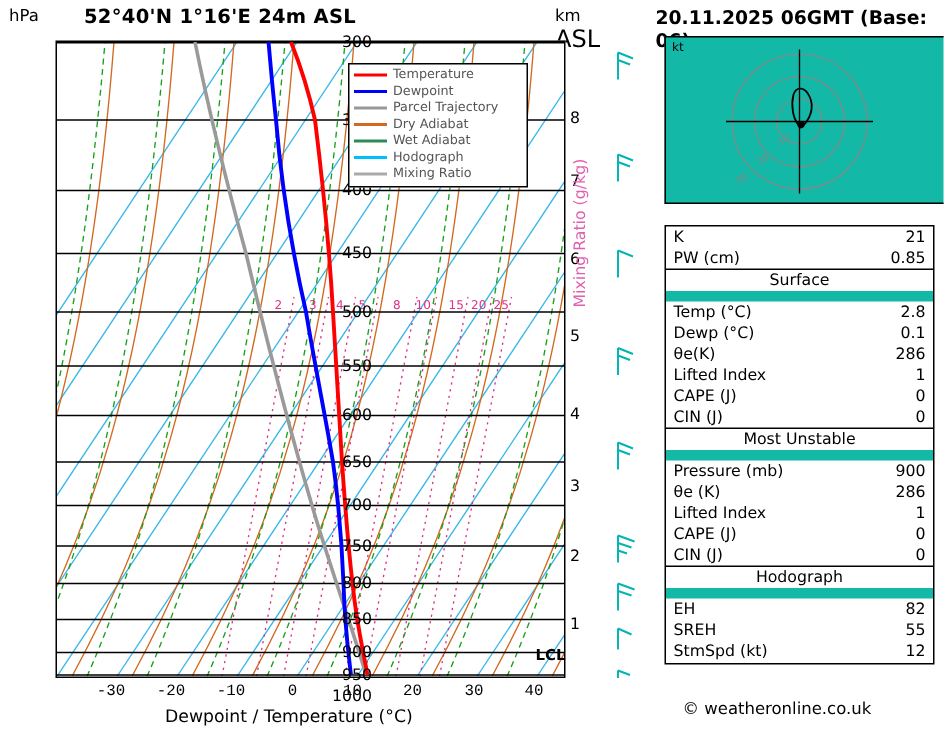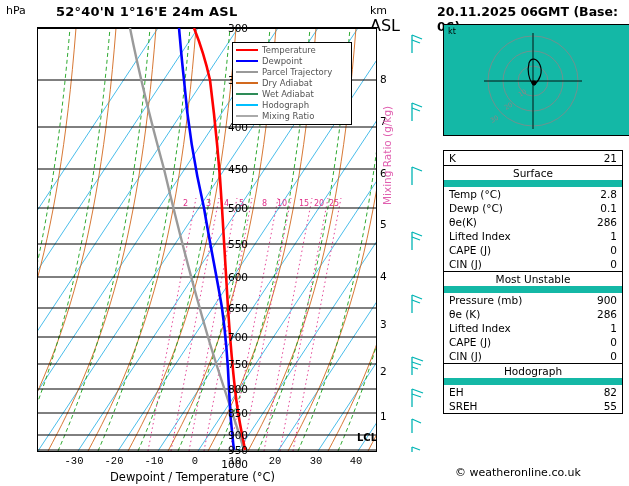--- a/index.html
+++ b/index.html
@@ -293,20 +293,24 @@
       <path d="M90,60 C96,55 99,47 96,40 C93,33 87,32 85,38 C83,46 85,54 88,58 Z" stroke="#000000" stroke-width="1.2" fill="none"></path>
       <circle cx="90" cy="58" r="2.4" fill="#000000"></circle>
     </svg>
   </div>
 
   <div id="info">
     <div class="irow">
         <span class="k">K</span>
         <span class="v">21</span>
       </div>
+    <div class="irow">
+        <span class="k">PW (cm)</span>
+        <span class="v">0.85</span>
+      </div>
 
     <div class="ihdr">Surface</div>
     <div class="irow">
         <span class="k">Temp (°C)</span>
         <span class="v">2.8</span>
       </div>
     <div class="irow">
         <span class="k">Dewp (°C)</span>
         <span class="v">0.1</span>
       </div>
@@ -351,16 +355,20 @@
 
     <div class="ihdr">Hodograph</div>
     <div class="irow">
         <span class="k">EH</span>
         <span class="v">82</span>
       </div>
     <div class="irow">
         <span class="k">SREH</span>
         <span class="v">55</span>
       </div>
+    <div class="irow" style="padding-bottom:1px">
+        <span class="k">StmSpd (kt)</span>
+        <span class="v">12</span>
+      </div>
   </div>
 
   <div id="copyright">© weatheronline.co.uk</div>
 </div>
 
 </body></html>

